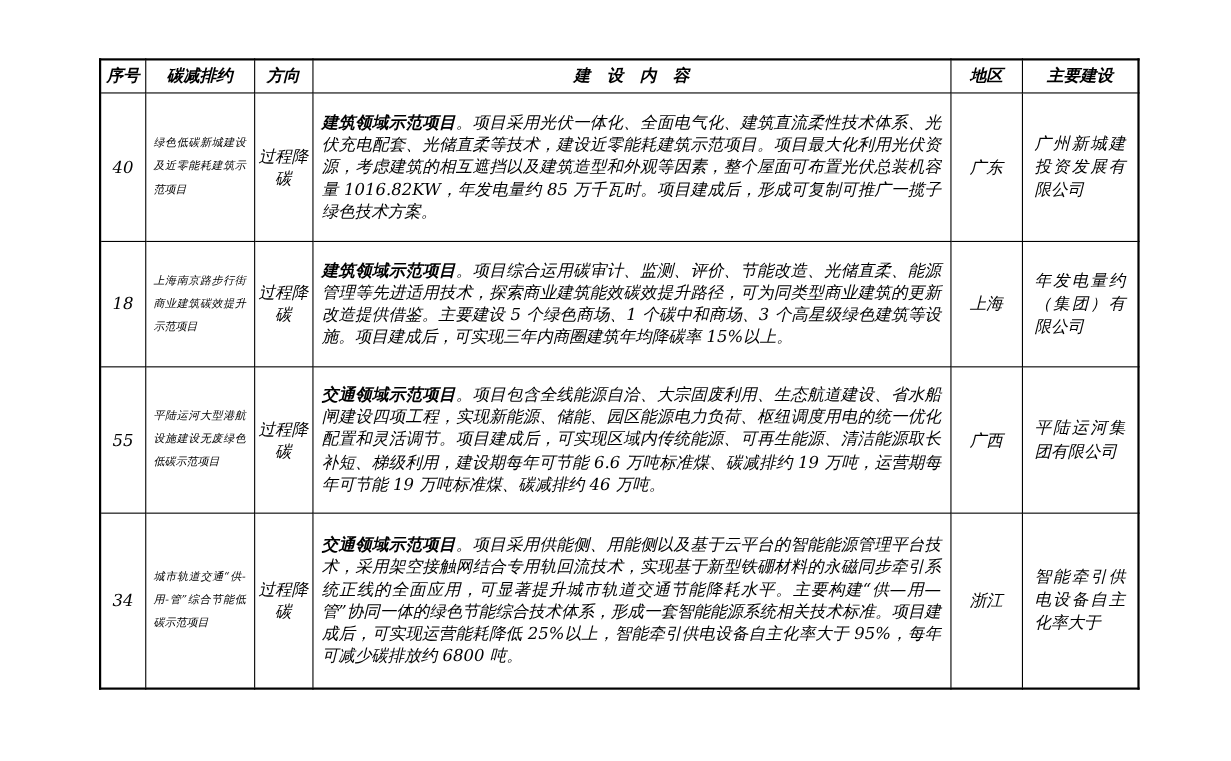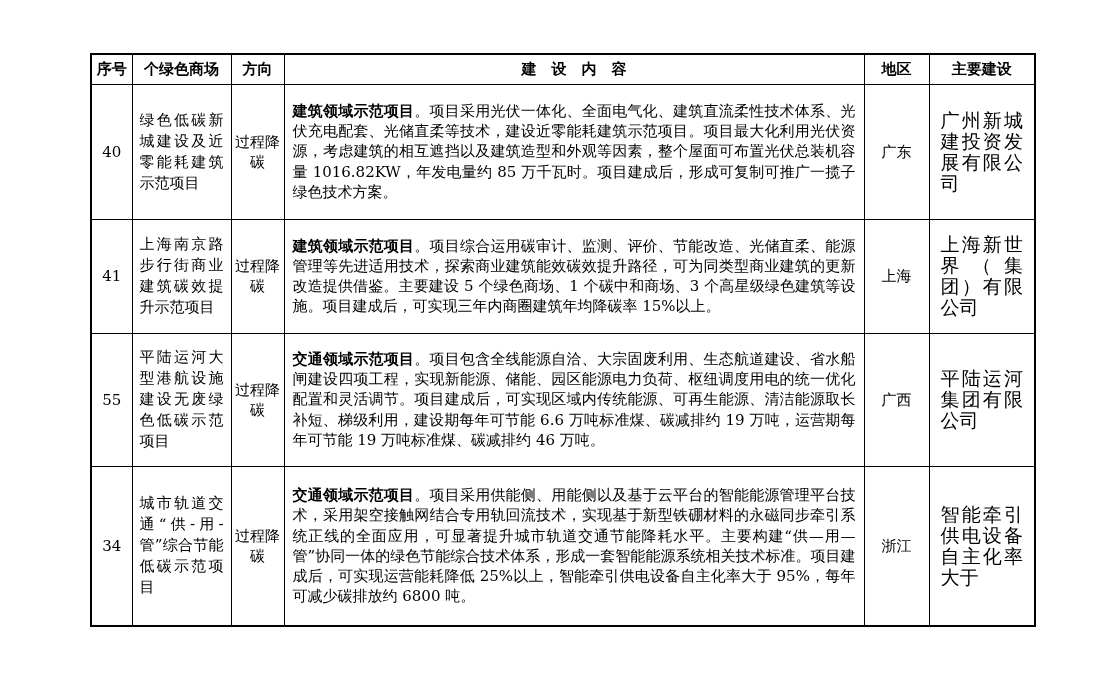--- a/index.html
+++ b/index.html
@@ -6,20 +6,21 @@
     margin: 0;
     padding: 0;
     background: #ffffff;
   }
   .page {
     position: relative;
     width: 1119px;
     height: 692px;
     background: #ffffff;
     overflow: hidden;
+    font-style: italic;
   }
   table.doc-table {
     position: absolute;
     left: 90px;
     top: 53px;
     width: 944px;
     border-collapse: collapse;
     table-layout: fixed;
     border: 2px solid #000000;
     color: #000000;
@@ -43,35 +44,35 @@
   tr.row-h3 { height: 133px; }
   tr.row-h4 { height: 160px; }
 
   td.c-no, td.c-dir, td.c-region {
     text-align: center;
     font-size: 15px;
     line-height: 20px;
     padding: 2px;
   }
   td.c-name {
-    font-size: 15px;
+    font-size: 10px;
     line-height: 21px;
     text-align: justify;
     text-justify: inter-character;
     padding: 4px 7px;
   }
   td.c-content {
     font-size: 15px;
     line-height: 20.2px;
     text-align: justify;
     text-justify: inter-character;
     padding: 5px 8px;
   }
   td.c-entity {
-    font-size: 19px;
+    font-size: 15px;
     line-height: 21px;
     text-align: justify;
     text-justify: inter-character;
     padding: 4px 11px;
   }
   .lead { font-weight: bold; }
 </style>
 </head>
 <body>
 
@@ -81,43 +82,43 @@
       <col style="width:41px">
       <col style="width:99px">
       <col style="width:53px">
       <col style="width:580px">
       <col style="width:65px">
       <col style="width:106px">
     </colgroup>
     <thead>
       <tr class="header-row">
         <th>序号</th>
-        <th>个绿色商场</th>
+        <th>碳减排约</th>
         <th>方向</th>
         <th>建　设　内　容</th>
         <th>地区</th>
         <th>主要建设</th>
       </tr>
     </thead>
     <tbody>
       <tr class="row-h1">
         <td class="c-no">40</td>
         <td class="c-name">绿色低碳新城建设及近零能耗建筑示范项目</td>
         <td class="c-dir">过程降碳</td>
         <td class="c-content"><span class="lead">建筑领域示范项目</span><span>。项目采用光伏一体化、全面电气化、建筑直流柔性技术体系、光伏充电配套、光储直柔等技术，建设近零能耗建筑示范项目。项目最大化利用光伏资源，考虑建筑的相互遮挡以及建筑造型和外观等因素，整个屋面可布置光伏总装机容量 1016.82KW，年发电量约 85 万千瓦时。项目建成后，形成可复制可推广一揽子绿色技术方案。</span></td>
         <td class="c-region">广东</td>
         <td class="c-entity">广州新城建投资发展有限公司</td>
       </tr>
       <tr class="row-h2">
-        <td class="c-no">41</td>
+        <td class="c-no">18</td>
         <td class="c-name">上海南京路步行街商业建筑碳效提升示范项目</td>
         <td class="c-dir">过程降碳</td>
         <td class="c-content"><span class="lead">建筑领域示范项目</span><span>。项目综合运用碳审计、监测、评价、节能改造、光储直柔、能源管理等先进适用技术，探索商业建筑能效碳效提升路径，可为同类型商业建筑的更新改造提供借鉴。主要建设 5 个绿色商场、1 个碳中和商场、3 个高星级绿色建筑等设施。项目建成后，可实现三年内商圈建筑年均降碳率 15%以上。</span></td>
         <td class="c-region">上海</td>
-        <td class="c-entity">上海新世界（集团）有限公司</td>
+        <td class="c-entity">年发电量约（集团）有限公司</td>
       </tr>
       <tr class="row-h3">
         <td class="c-no">55</td>
         <td class="c-name">平陆运河大型港航设施建设无废绿色低碳示范项目</td>
         <td class="c-dir">过程降碳</td>
         <td class="c-content"><span class="lead">交通领域示范项目</span><span>。项目包含全线能源自洽、大宗固废利用、生态航道建设、省水船闸建设四项工程，实现新能源、储能、园区能源电力负荷、枢纽调度用电的统一优化配置和灵活调节。项目建成后，可实现区域内传统能源、可再生能源、清洁能源取长补短、梯级利用，建设期每年可节能 6.6 万吨标准煤、碳减排约 19 万吨，运营期每年可节能 19 万吨标准煤、碳减排约 46 万吨。</span></td>
         <td class="c-region">广西</td>
         <td class="c-entity">平陆运河集团有限公司</td>
       </tr>
       <tr class="row-h4">

